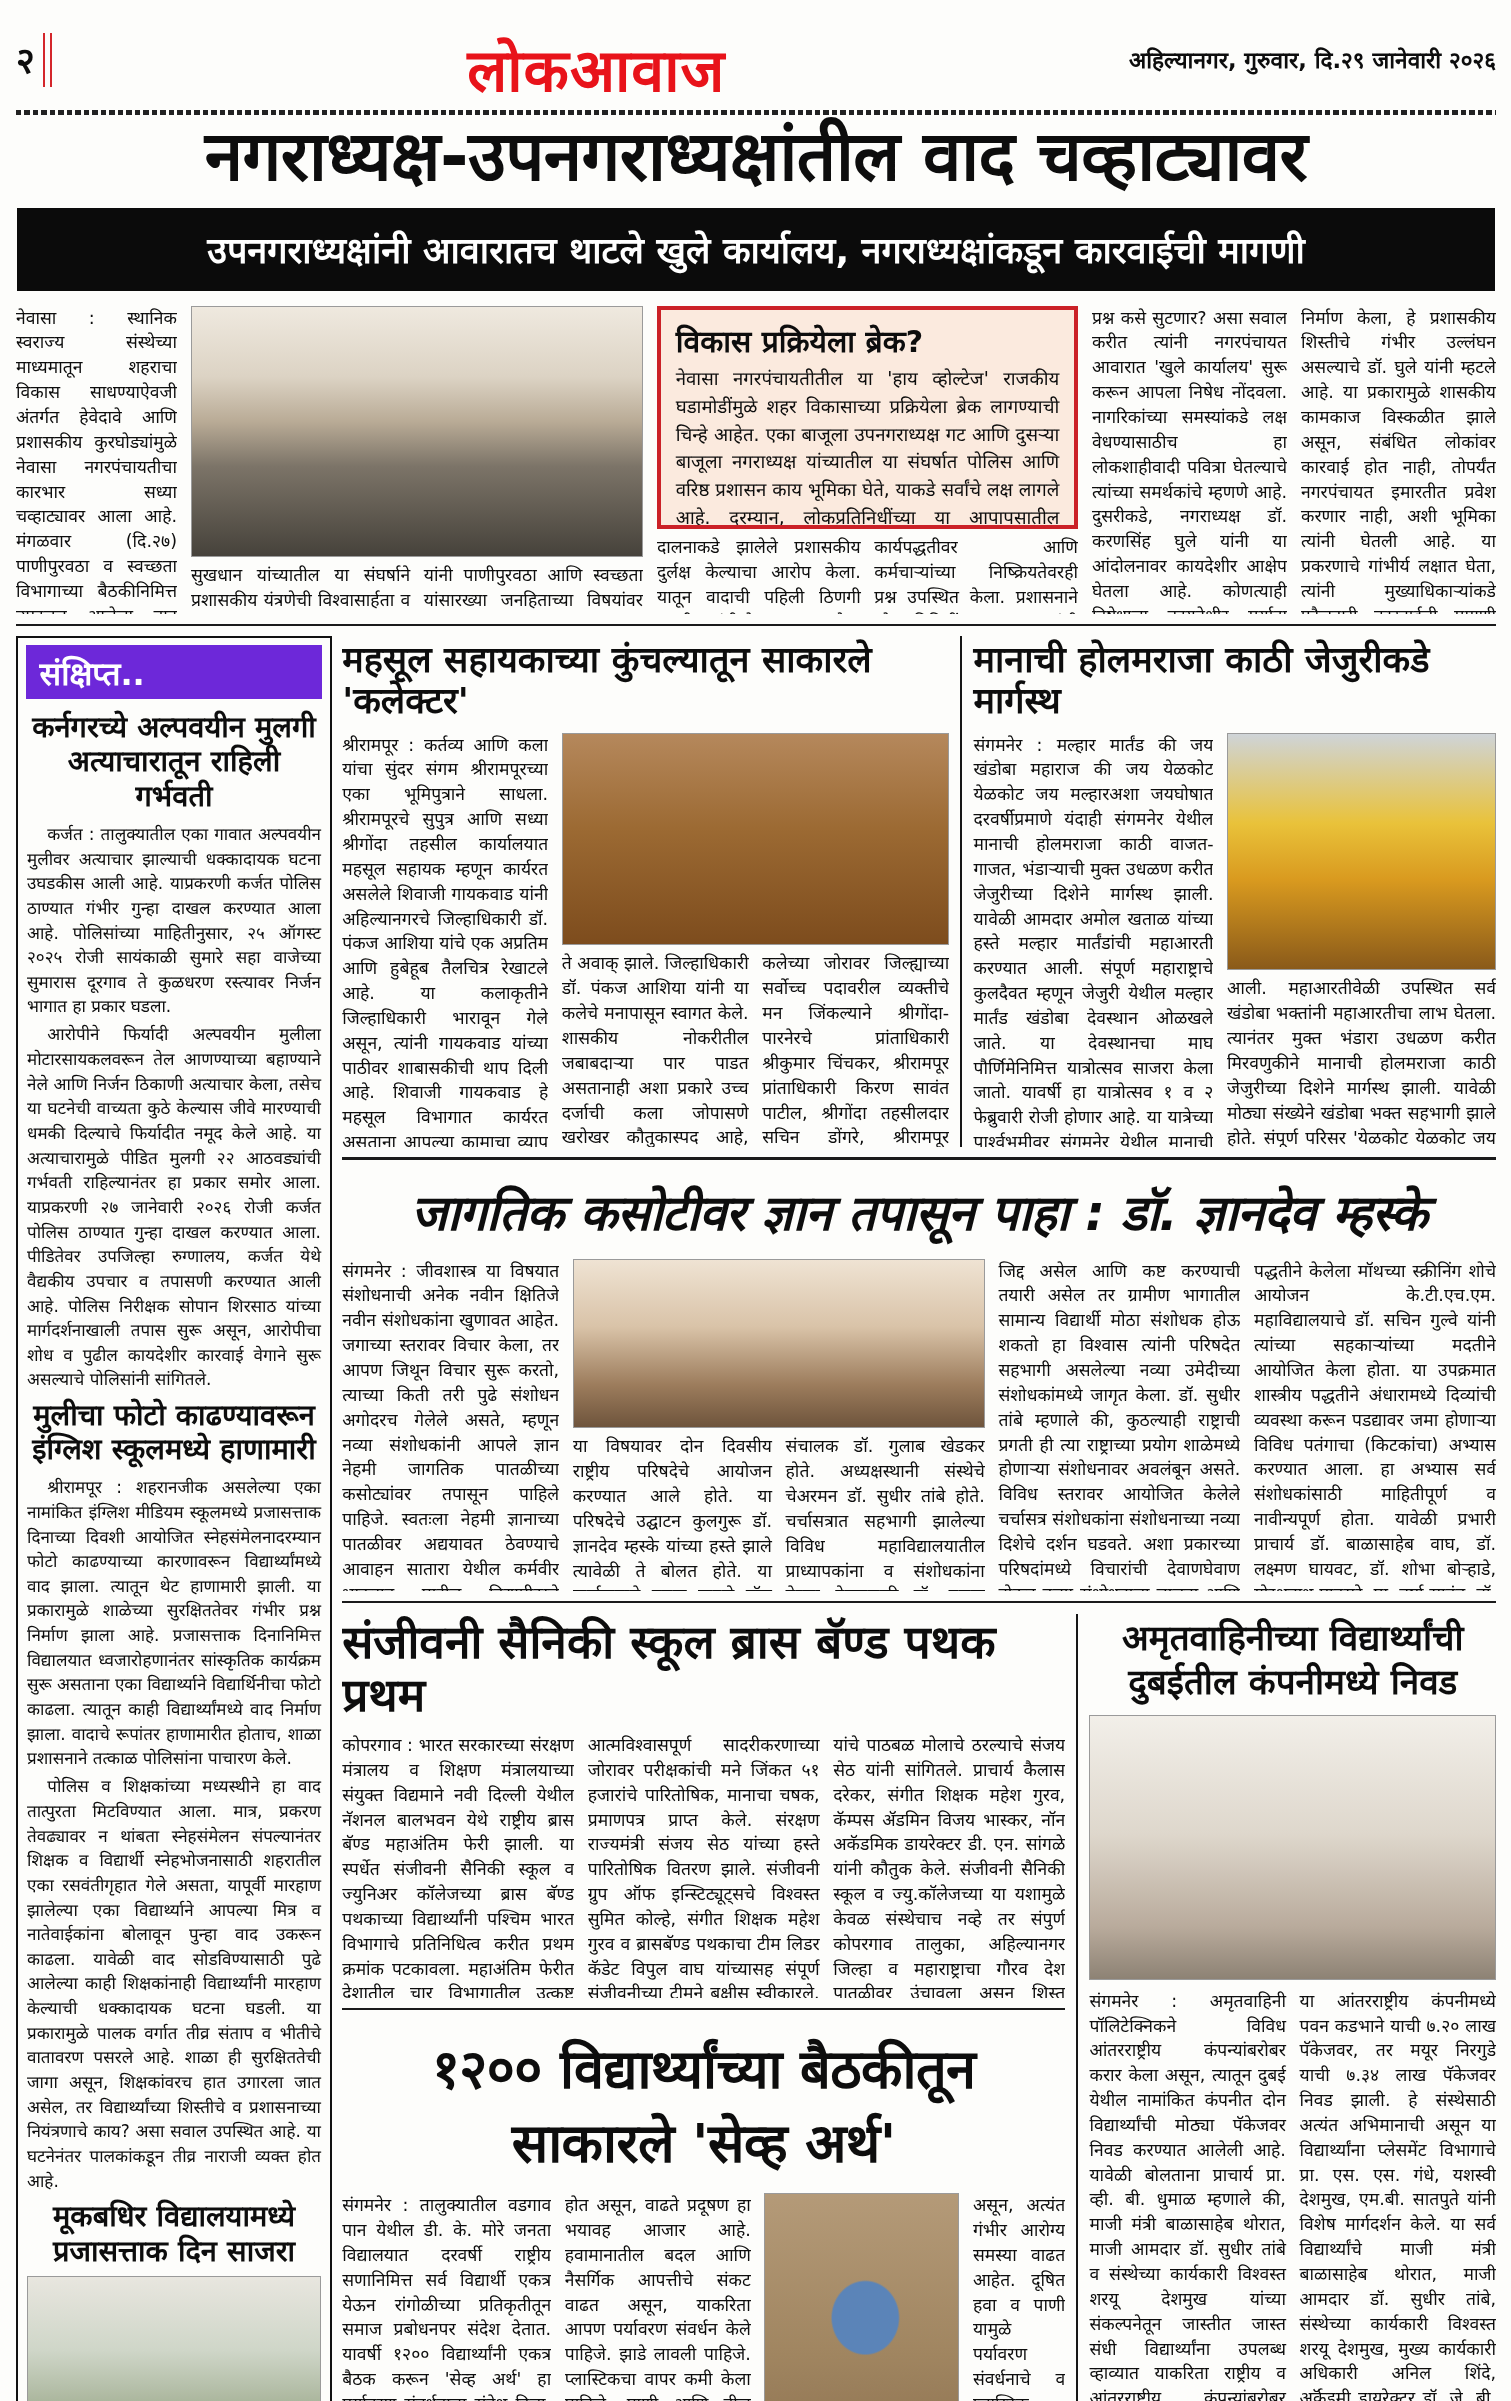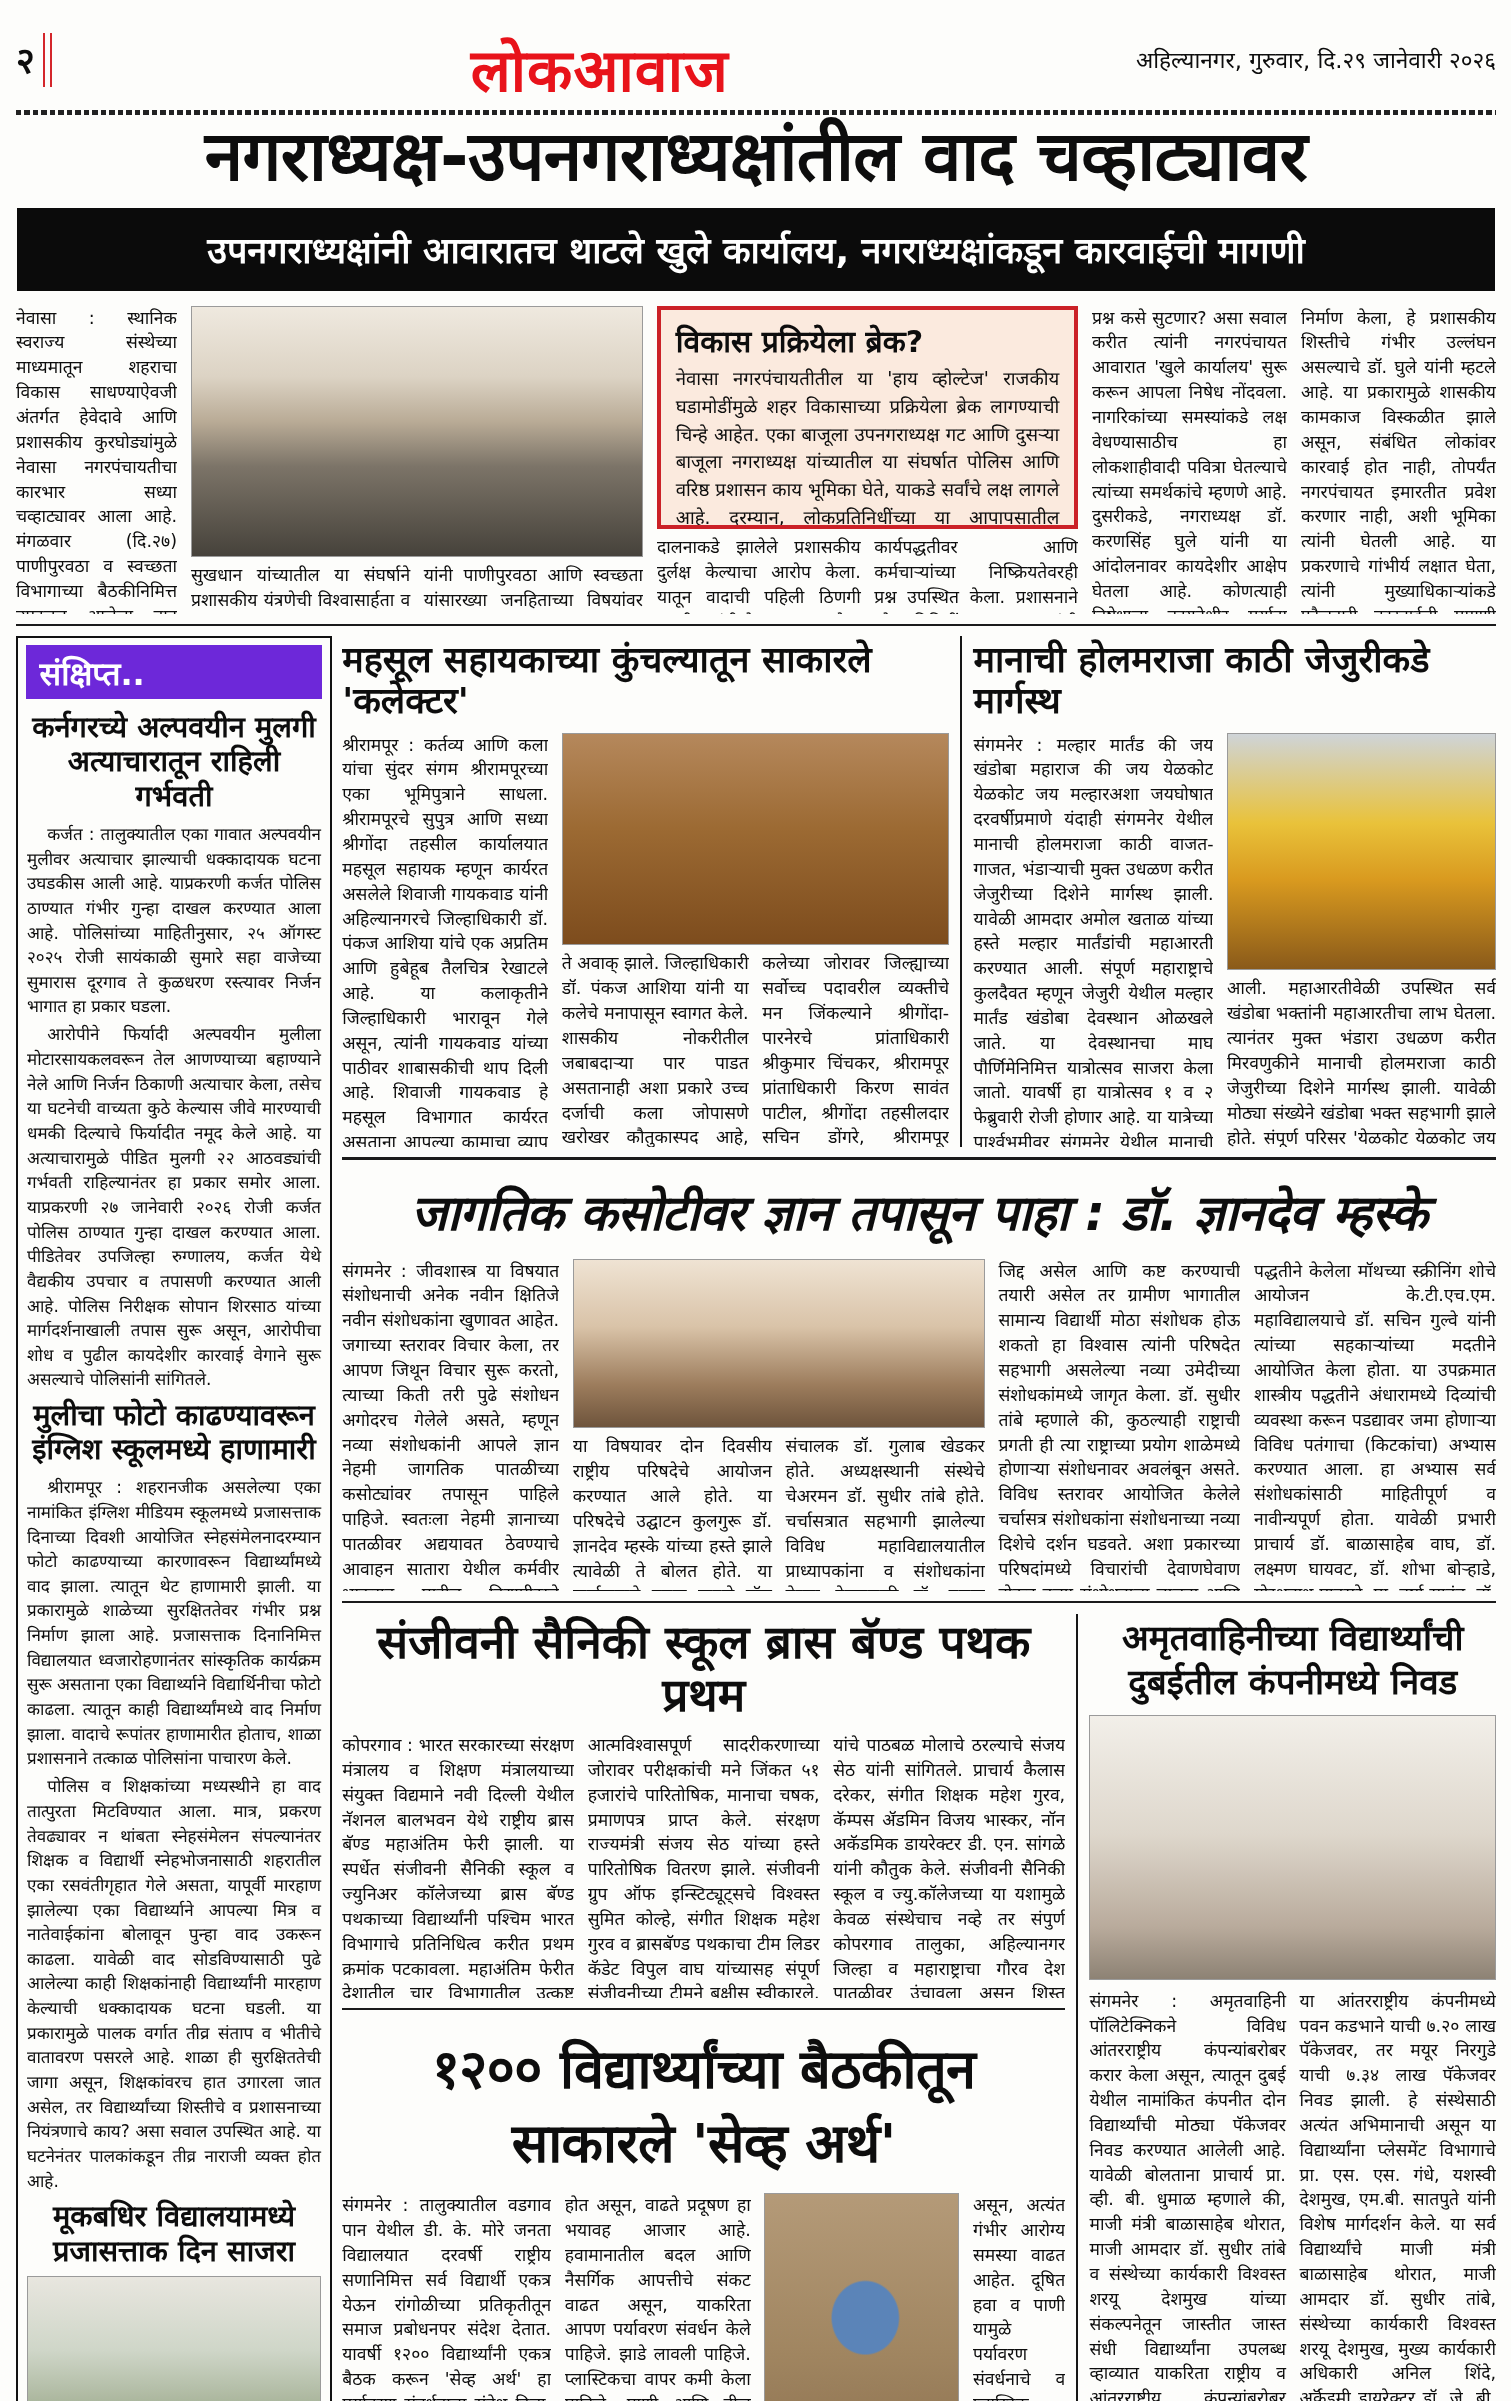--- a/index.html
+++ b/index.html
@@ -6,21 +6,21 @@
   .page{
     width:1512px;height:2401px;background:#fdfdfb;color:#0d0d0d;
     font-family:"DejaVu Sans", sans-serif;
     position:relative;box-sizing:border-box;padding:17px 16px 0 16px;overflow:hidden;
   }
   
   .hdr{display:flex;align-items:center;height:85px;}
   .pageno{font-size:36px;font-weight:700;padding-right:8px;}
   .pagebar{width:5.6px;height:54px;border-left:2.3px solid #d4262b;border-right:2.3px solid #d4262b;margin-right:11.3px;}
   .masthead{flex:1;text-align:center;font-size:59px;font-weight:800;color:#e8131a;letter-spacing:1.1px;margin-top:16px;}
-  .dateline{font-size:22.6px;font-weight:400;white-space:nowrap;}
+  .dateline{font-size:22.6px;font-weight:700;white-space:nowrap;}
   .dotrule{height:4.5px;margin:8px 0 5.6px 0;background:repeating-linear-gradient(90deg,#222 0 5.1px,transparent 5.1px 8.5px);}
   
   .lead-hl{font-size:69px;font-weight:800;line-height:1.06;text-align:center;letter-spacing:-0.6px;margin:3.4px 0 14.7px 0;}
   .lead-banner{background:#0b0b0b;color:#fff;font-size:36px;font-weight:700;text-align:center;padding:17px 5.6px;margin:0 1.1px 14.7px 1.1px;}
   .lead-body{display:grid;grid-template-columns:161px 452px 421px 195px 195px;column-gap:14px;height:308px;overflow:hidden;}
   .bodytxt{font-size:17.5px;line-height:1.42;text-align:justify;overflow:hidden;}
   .bodytxt p{margin:0 0 2.3px 0;text-indent:21.5px;}
   .bodytxt p.noind{text-indent:0;}
   .photo{width:100%;border:0.6px solid #9a9a9a;box-sizing:border-box;position:relative;}
   .ph-lead{height:251px;background:linear-gradient(180deg,#efe9df 0%,#dcd3c4 28%,#b9ab96 46%,#7c7468 64%,#46423b 100%);}
@@ -34,21 +34,21 @@
   .rail{width:316px;border:2.3px solid #111;padding:8px 9px;box-sizing:border-box;flex:none;}
   .railbanner{background:#6d28d9;color:#fff;font-size:32px;font-weight:800;padding:5.6px 13.6px;margin:-1.1px -1.1px 10.2px -1.1px;}
   .brief-hl{font-size:29px;font-weight:800;text-align:center;line-height:1.2;margin:5.6px 0 8px 0;}
   .brief-bd{font-size:17px;line-height:1.45;text-align:justify;}
   .brief-bd p{margin:0 0 3.4px 0;text-indent:20.3px;}
   .ph-muk{height:186px;background:linear-gradient(180deg,#e8e6df,#cfd6c8 40%,#a8b49a 70%,#7d8a74);margin:4.5px 0 8px 0;}
   .mains{flex:1;min-width:0;}
   .band{display:flex;gap:11.3px;}
   .vrule{width:1.7px;background:#161616;flex:none;}
   .story-hl{font-size:36px;font-weight:800;line-height:1.15;margin:2.3px 0 11.3px 0;}
-  .center{text-align:center;}
+  .center{}
   .colgrid{display:grid;column-gap:13.6px;}
   .ph-coll{height:212px;background:linear-gradient(180deg,#b5885c 0%,#9c6a33 45%,#7d4c1d 100%);}
   .ph-holam{height:237px;background:linear-gradient(180deg,#cfd4d8 0%,#e9c23a 38%,#d99a1f 62%,#8a5a1a 100%);}
   .ph-dny{height:169px;background:linear-gradient(180deg,#efe3d3,#d9c3a8 40%,#9c7c5c 75%,#6e543c);}
   .ph-amrut{height:265px;background:linear-gradient(180deg,#f2efe9,#ded7cc 45%,#b9ab9c 80%,#8d8274);}
   .ph-earth{height:271px;background:
       radial-gradient(46% 36% at 52% 46%, #5b84b8 0 37%, transparent 39%),
       linear-gradient(180deg,#b49a78,#a08560 60%,#8c7150);}
   .bigband-hl{font-size:49px;font-weight:800;text-align:center;letter-spacing:-0.6px;margin:8px 0 14.7px 0;font-style:italic;}
   .save-hl{font-size:54px;font-weight:800;letter-spacing:-0.6px;text-align:center;margin:10.2px 0 14.7px 0;}

